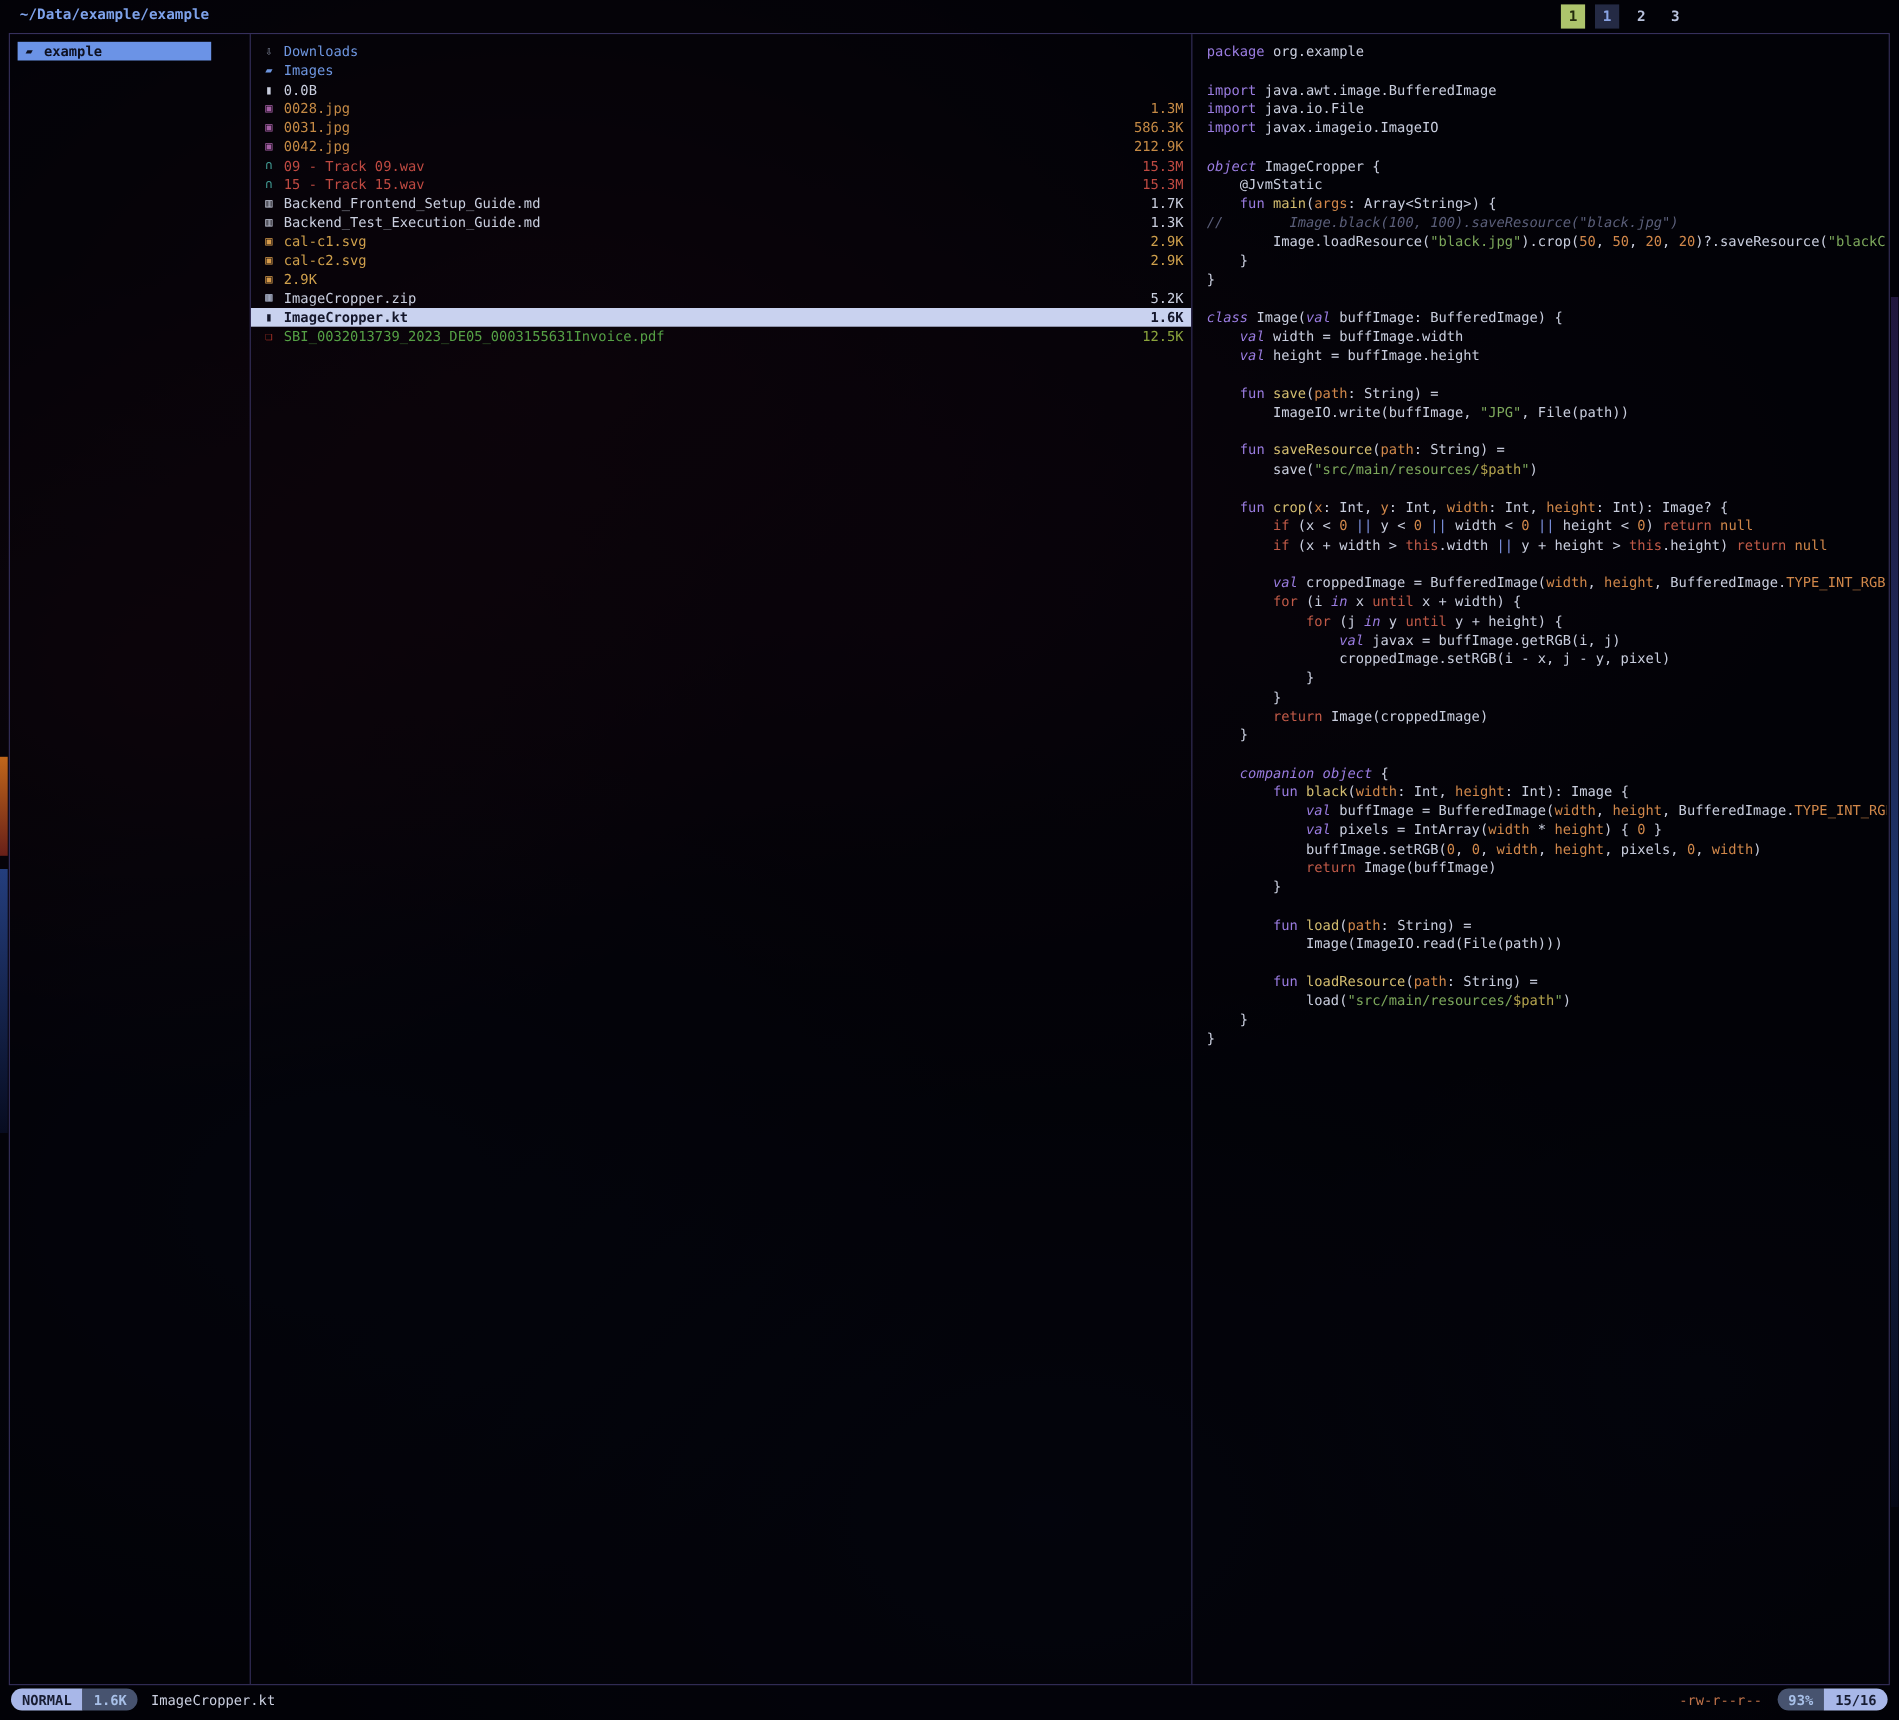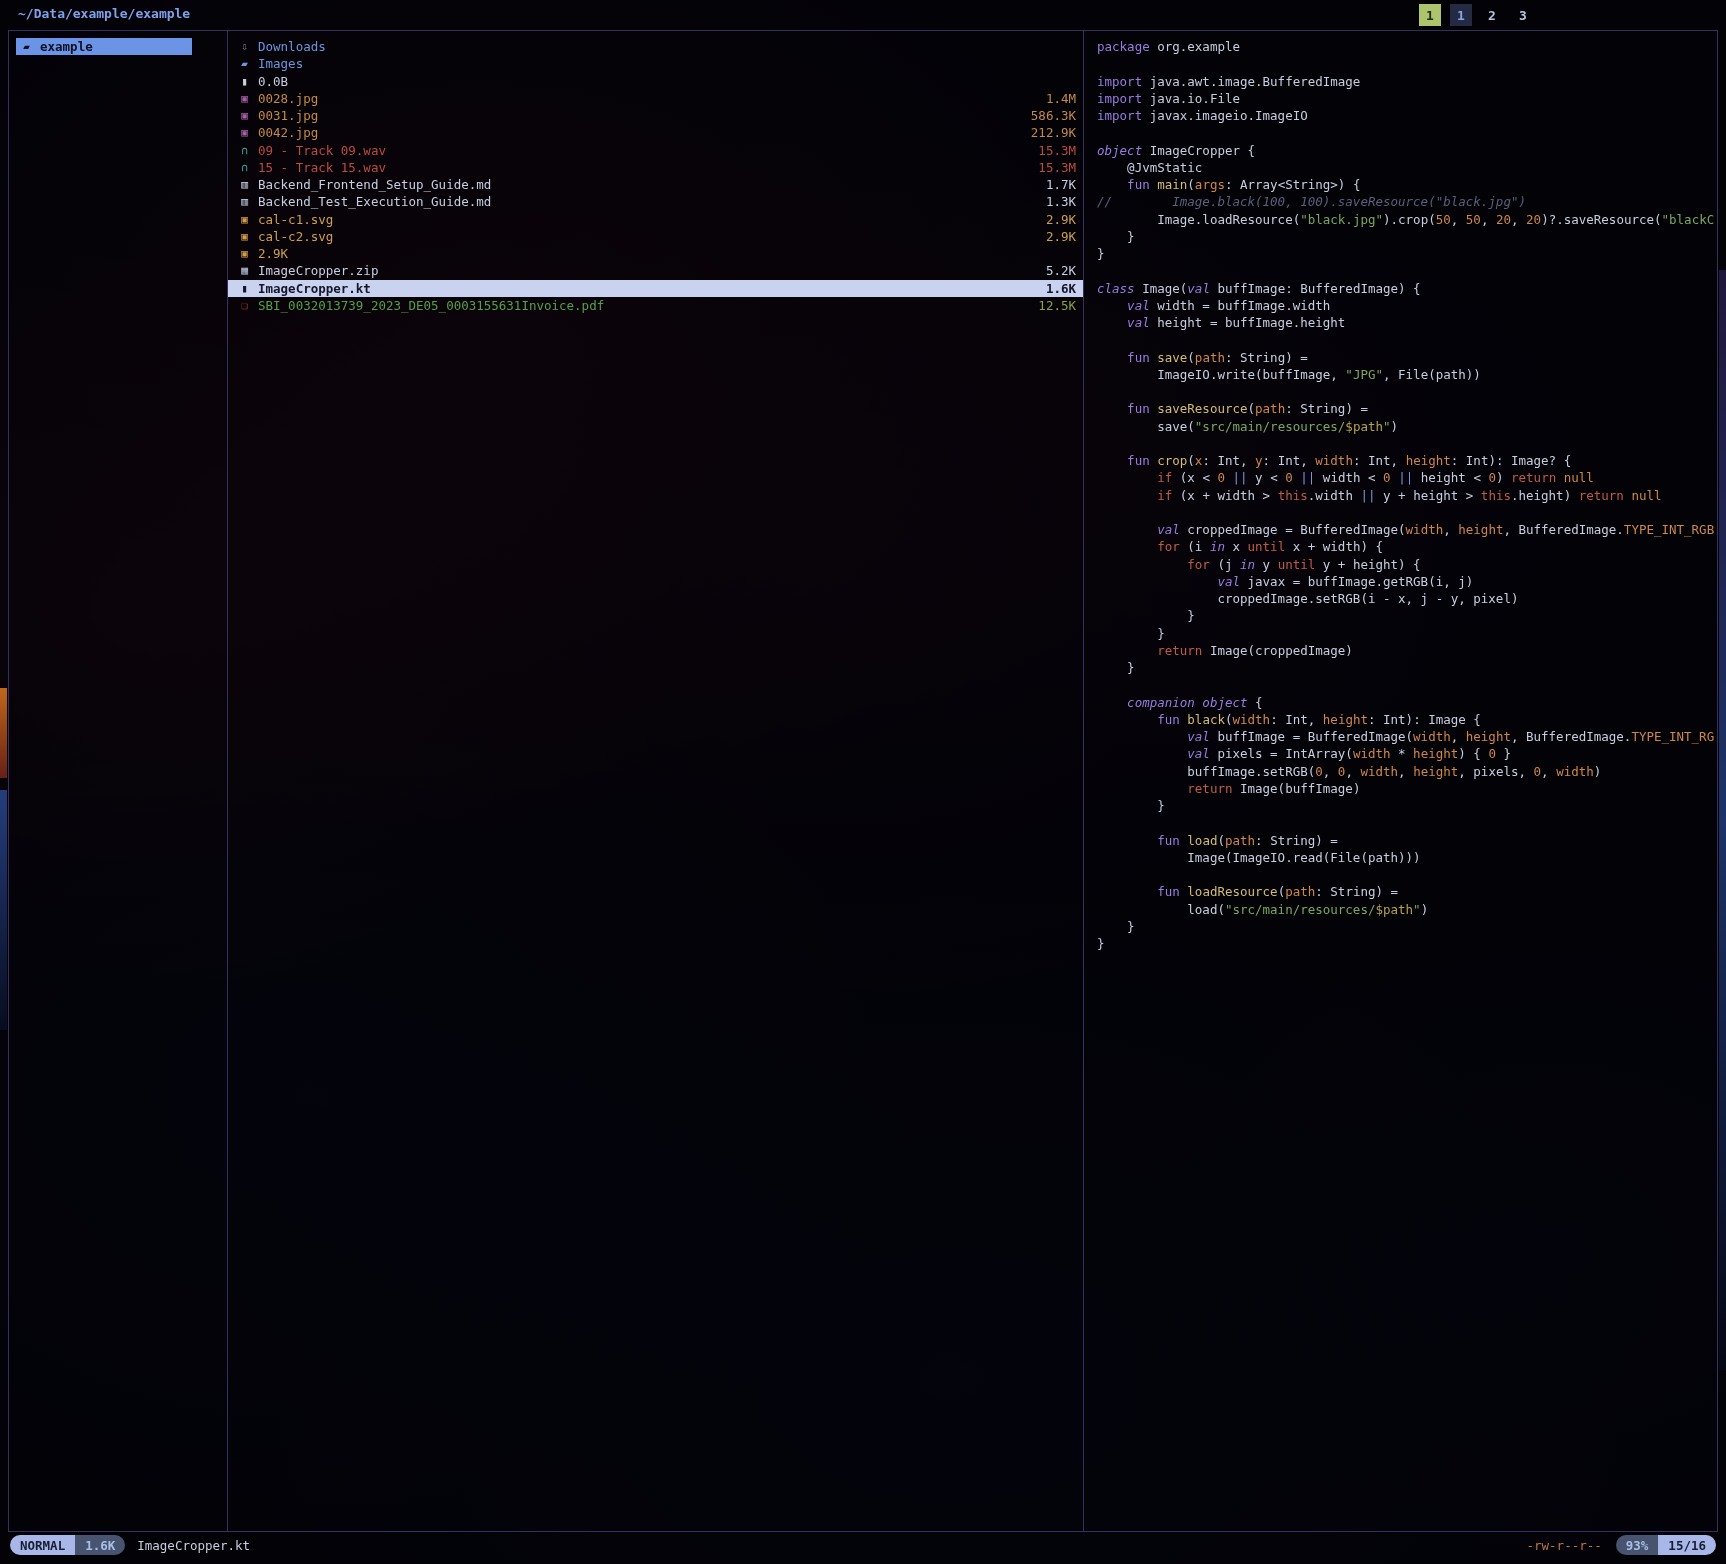--- a/index.html
+++ b/index.html
@@ -112,21 +112,21 @@
 <div class="frame">
   <div class="panel parent">
       <div class="hl" style="top: 7px;"></div>
       <div class="row sel" style="top: 7px;"><span class="ic">▰</span><span class="nm">example</span></div>
     </div>
   <div class="vsep s1"></div>
   <div class="panel current">
       <div class="row" style="top: 7px;"><span class="ic" style="color: rgb(138, 147, 168);">⇩</span><span class="nm" style="color: rgb(110, 150, 224);">Downloads</span><span class="sz" style="color: rgb(201, 206, 222);"></span></div>
       <div class="row" style="top: 24.25px;"><span class="ic" style="color: rgb(110, 150, 224);">▰</span><span class="nm" style="color: rgb(110, 150, 224);">Images</span><span class="sz" style="color: rgb(201, 206, 222);"></span></div>
       <div class="row" style="top: 41.5px;"><span class="ic" style="color: rgb(201, 206, 222);">▮</span><span class="sz" style="color: rgb(201, 206, 222);">0.0B</span></div>
-      <div class="row" style="top: 58.75px;"><span class="ic" style="color: rgb(165, 95, 165);">▣</span><span class="nm" style="color: rgb(197, 138, 69);">0028.jpg</span><span class="sz" style="color: rgb(197, 138, 69);">1.4M</span></div>
+      <div class="row" style="top: 58.75px;"><span class="ic" style="color: rgb(165, 95, 165);">▣</span><span class="nm" style="color: rgb(197, 138, 69);">0028.jpg</span><span class="sz" style="color: rgb(197, 138, 69);">1.3M</span></div>
       <div class="row" style="top: 76px;"><span class="ic" style="color: rgb(165, 95, 165);">▣</span><span class="nm" style="color: rgb(197, 138, 69);">0031.jpg</span><span class="sz" style="color: rgb(197, 138, 69);">586.3K</span></div>
       <div class="row" style="top: 93.25px;"><span class="ic" style="color: rgb(165, 95, 165);">▣</span><span class="nm" style="color: rgb(197, 138, 69);">0042.jpg</span><span class="sz" style="color: rgb(197, 138, 69);">212.9K</span></div>
       <div class="row" style="top: 110.5px;"><span class="ic" style="color: rgb(69, 163, 155);">∩</span><span class="nm" style="color: rgb(191, 74, 66);">09 - Track 09.wav</span><span class="sz" style="color: rgb(191, 74, 66);">15.3M</span></div>
       <div class="row" style="top: 127.75px;"><span class="ic" style="color: rgb(69, 163, 155);">∩</span><span class="nm" style="color: rgb(191, 74, 66);">15 - Track 15.wav</span><span class="sz" style="color: rgb(191, 74, 66);">15.3M</span></div>
       <div class="row" style="top: 145px;"><span class="ic" style="color: rgb(201, 206, 222);">▥</span><span class="nm" style="color: rgb(201, 206, 222);">Backend_Frontend_Setup_Guide.md</span><span class="sz" style="color: rgb(201, 206, 222);">1.7K</span></div>
       <div class="row" style="top: 162.25px;"><span class="ic" style="color: rgb(201, 206, 222);">▥</span><span class="nm" style="color: rgb(201, 206, 222);">Backend_Test_Execution_Guide.md</span><span class="sz" style="color: rgb(201, 206, 222);">1.3K</span></div>
       <div class="row" style="top: 179.5px;"><span class="ic" style="color: rgb(213, 154, 74);">▣</span><span class="nm" style="color: rgb(207, 160, 76);">cal-c1.svg</span><span class="sz" style="color: rgb(207, 160, 76);">2.9K</span></div>
       <div class="row" style="top: 196.75px;"><span class="ic" style="color: rgb(213, 154, 74);">▣</span><span class="nm" style="color: rgb(207, 160, 76);">cal-c2.svg</span><span class="sz" style="color: rgb(207, 160, 76);">2.9K</span></div>
       <div class="row" style="top: 214px;"><span class="ic" style="color: rgb(213, 154, 74);">▣</span><span class="sz" style="color: rgb(207, 160, 76);">2.9K</span></div>
       <div class="row" style="top: 231.25px;"><span class="ic" style="color: rgb(183, 192, 216);">▦</span><span class="nm" style="color: rgb(201, 206, 222);">ImageCropper.zip</span><span class="sz" style="color: rgb(201, 206, 222);">5.2K</span></div>

